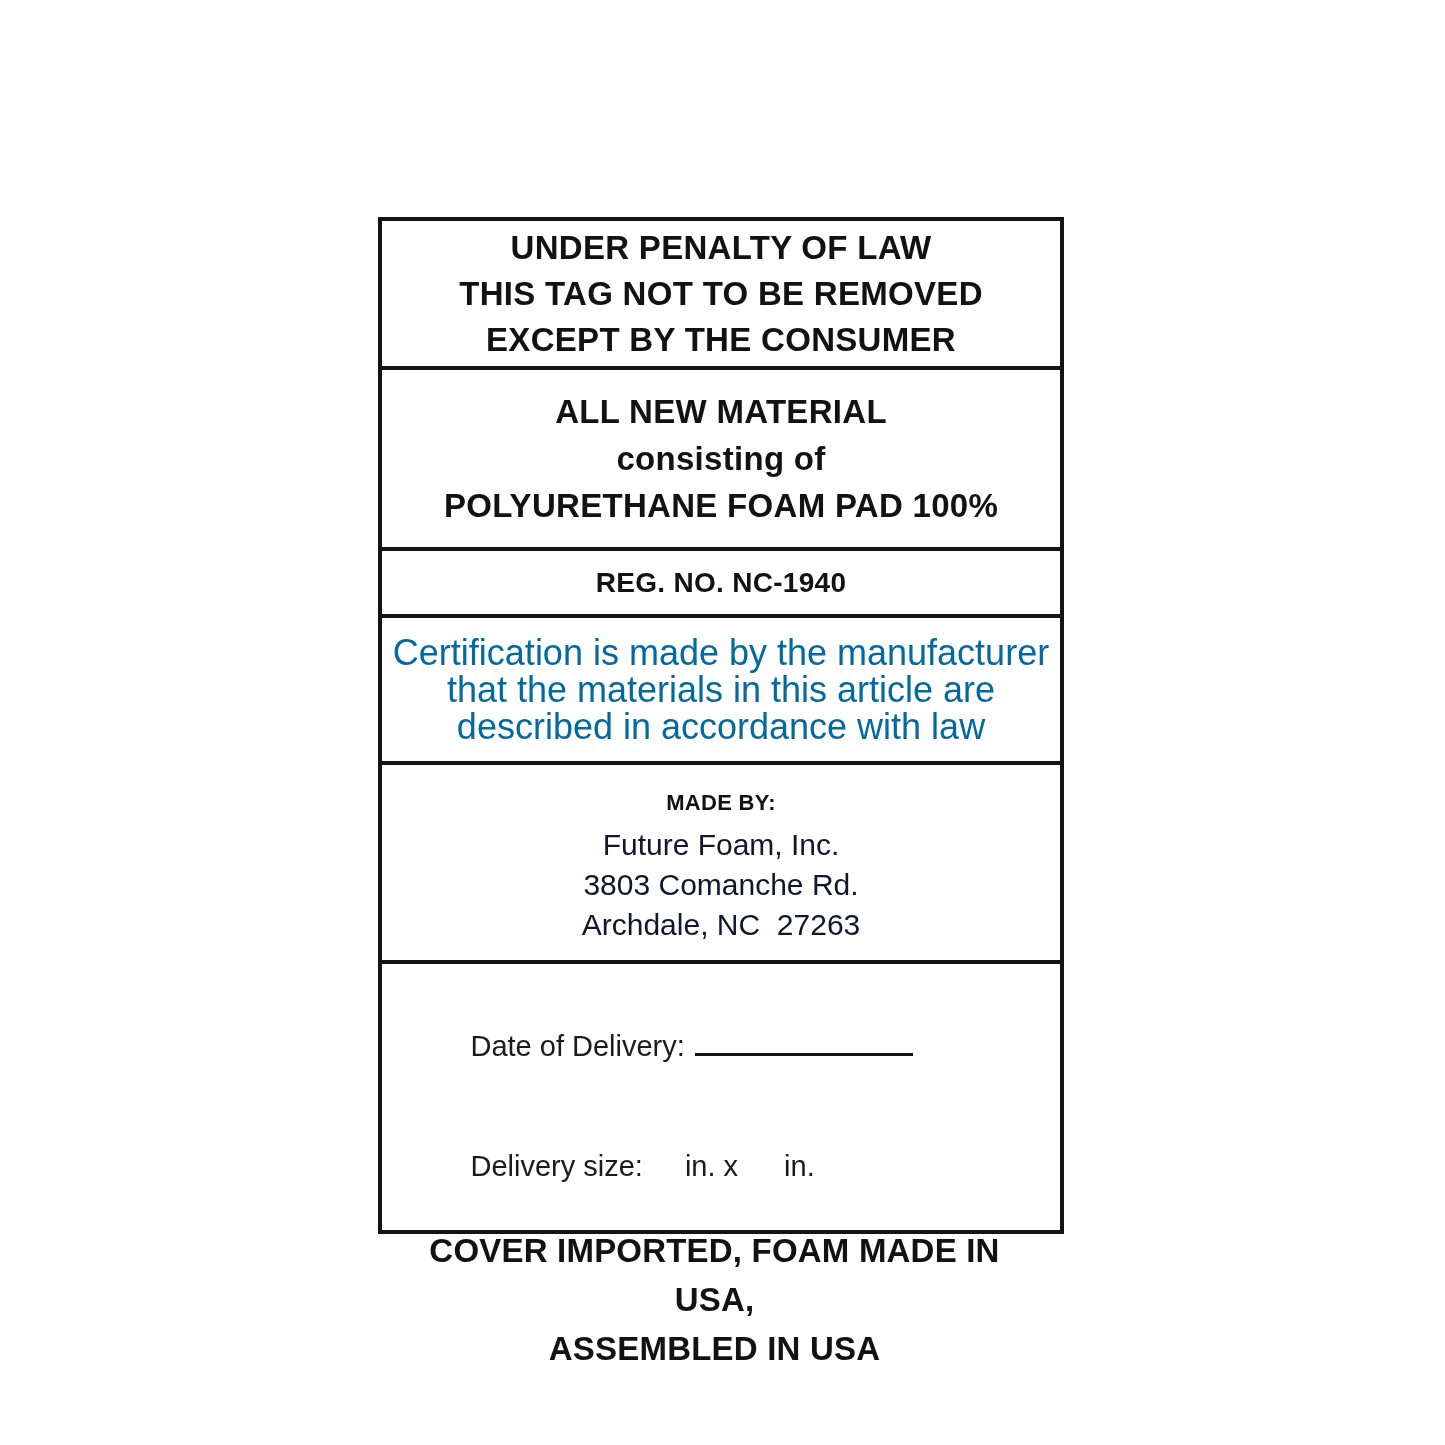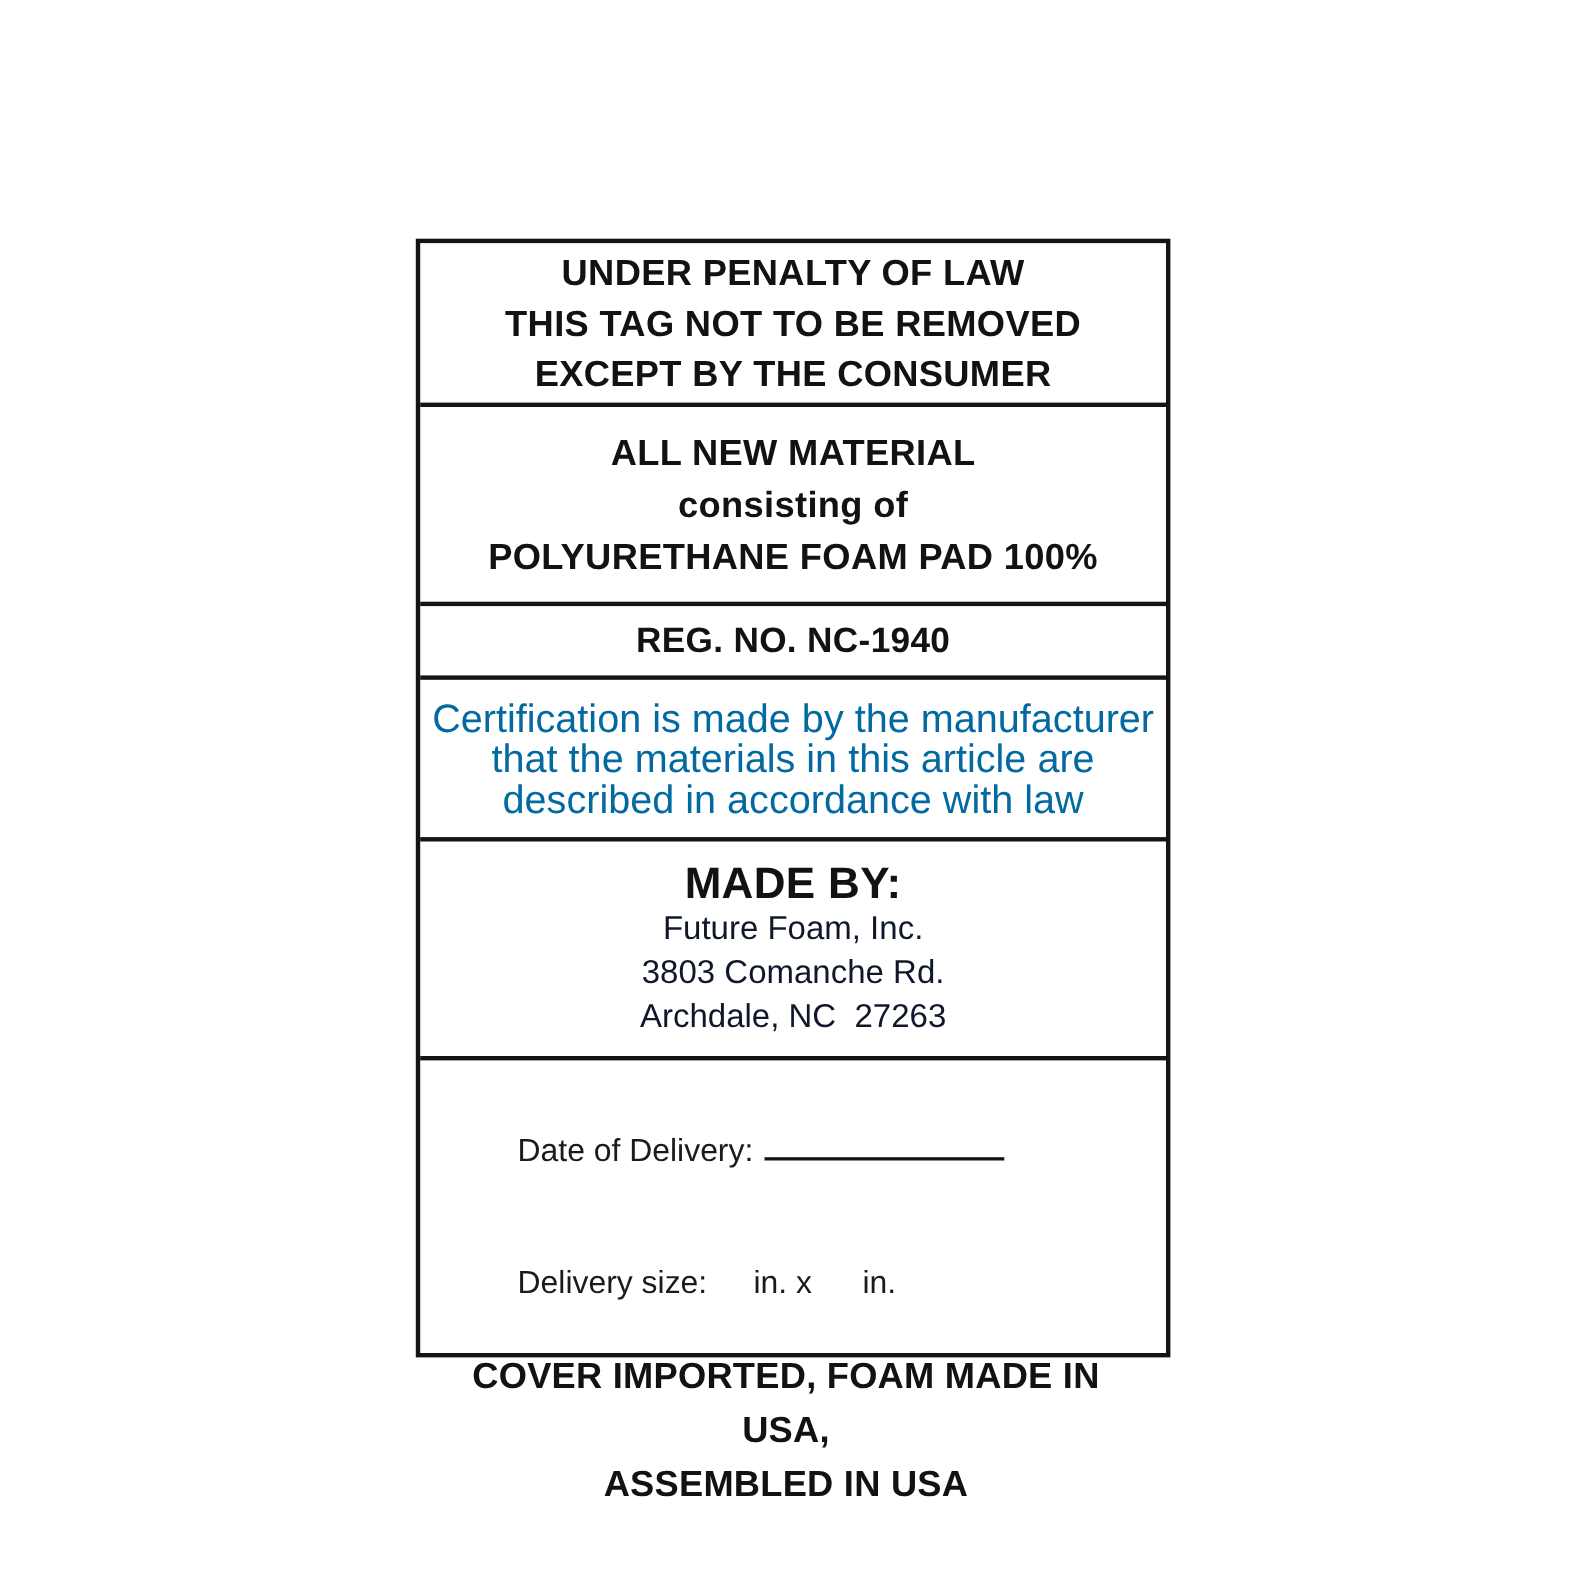--- a/index.html
+++ b/index.html
@@ -53,31 +53,31 @@
 
   .bold-head {
     font-weight: bold;
     font-size: 33px;
     line-height: 46px;
     letter-spacing: 0.3px;
   }
   .sec-material .bold-head { line-height: 47px; }
   .reg-line {
     font-weight: bold;
-    font-size: 32px;
+    font-size: 28px;
     letter-spacing: 0.3px;
   }
   .cert-line {
     font-size: 36px;
     line-height: 37px;
     color: #0369a1;
   }
   .madeby-heading {
     font-weight: bold;
-    font-size: 40px;
+    font-size: 22px;
     line-height: 44px;
     letter-spacing: 0.3px;
   }
   .addr-line {
     font-size: 30px;
     line-height: 40px;
     color: #0f172a;
   }
   .detail-line {
     font-size: 29px;

